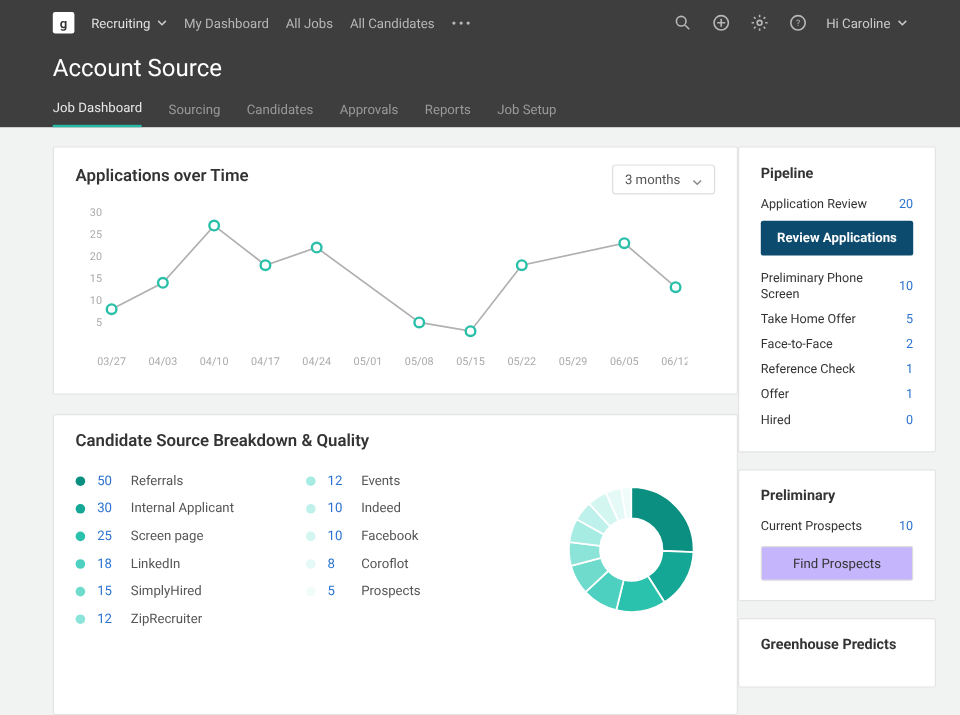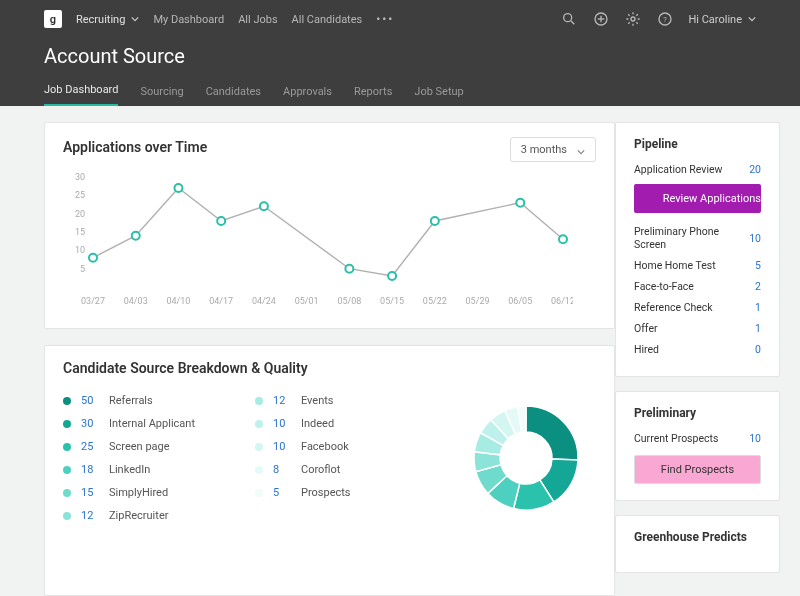--- a/index.html
+++ b/index.html
@@ -99,26 +99,27 @@
   .series-line { fill: none; stroke: #b0b0b0; stroke-width: 1.4; }
   .dot { fill: #fff; stroke: #29bfa9; stroke-width: 2; }
 
   .sidecard-title { font-size: 12px; font-weight: 700; margin-bottom: 8px; }
   .pipeline-row {
     display: flex; justify-content: space-between; align-items: center;
     font-size: 10.5px; color: #333; padding: 4px 0;
   }
   .pipeline-row .count { color: #2b73d0; font-weight: 400; }
   .btn-primary {
-    background: #a21caf; color: #fff; text-align: right;
+    background: #0c4a6e; color: #fff; text-align: center;
     padding: 8px 0; font-size: 11px; border-radius: 2px; cursor: pointer;
     margin: 4px 0 8px;
+    font-weight: bold;
   }
   .btn-outline {
-    background: #f9a8d4; border: 1px solid #ddd; color: #333; text-align: center;
+    background: #c4b5fd; border: 1px solid #ddd; color: #333; text-align: center;
     padding: 7px 0; font-size: 11px; border-radius: 2px; cursor: pointer;
     margin-top: 6px;
   }
 
   .sources-wrap { display: flex; gap: 40px; margin-top: 18px; }
   .sources-cols { display: flex; gap: 60px; }
   .src-list { list-style: none; display: flex; flex-direction: column; gap: 10px; }
   .src-item { display: flex; align-items: center; gap: 10px; font-size: 11px; }
   .src-dot { width: 8px; height: 8px; border-radius: 50%; }
   .src-count { color: #2b73d0; width: 18px; text-align: left; font-weight: 400; }
@@ -338,21 +339,21 @@
             <div class="pipeline-row">
               <span>Application Review</span>
               <span class="count">20</span>
             </div>
             <div class="btn-primary">Review Applications</div>
             <div class="pipeline-row">
               <span>Preliminary Phone Screen</span>
               <span class="count">10</span>
             </div>
             <div class="pipeline-row">
-              <span>Home Home Test</span>
+              <span>Take Home Offer</span>
               <span class="count">5</span>
             </div>
             <div class="pipeline-row">
               <span>Face-to-Face</span>
               <span class="count">2</span>
             </div>
             <div class="pipeline-row">
               <span>Reference Check</span>
               <span class="count">1</span>
             </div>

